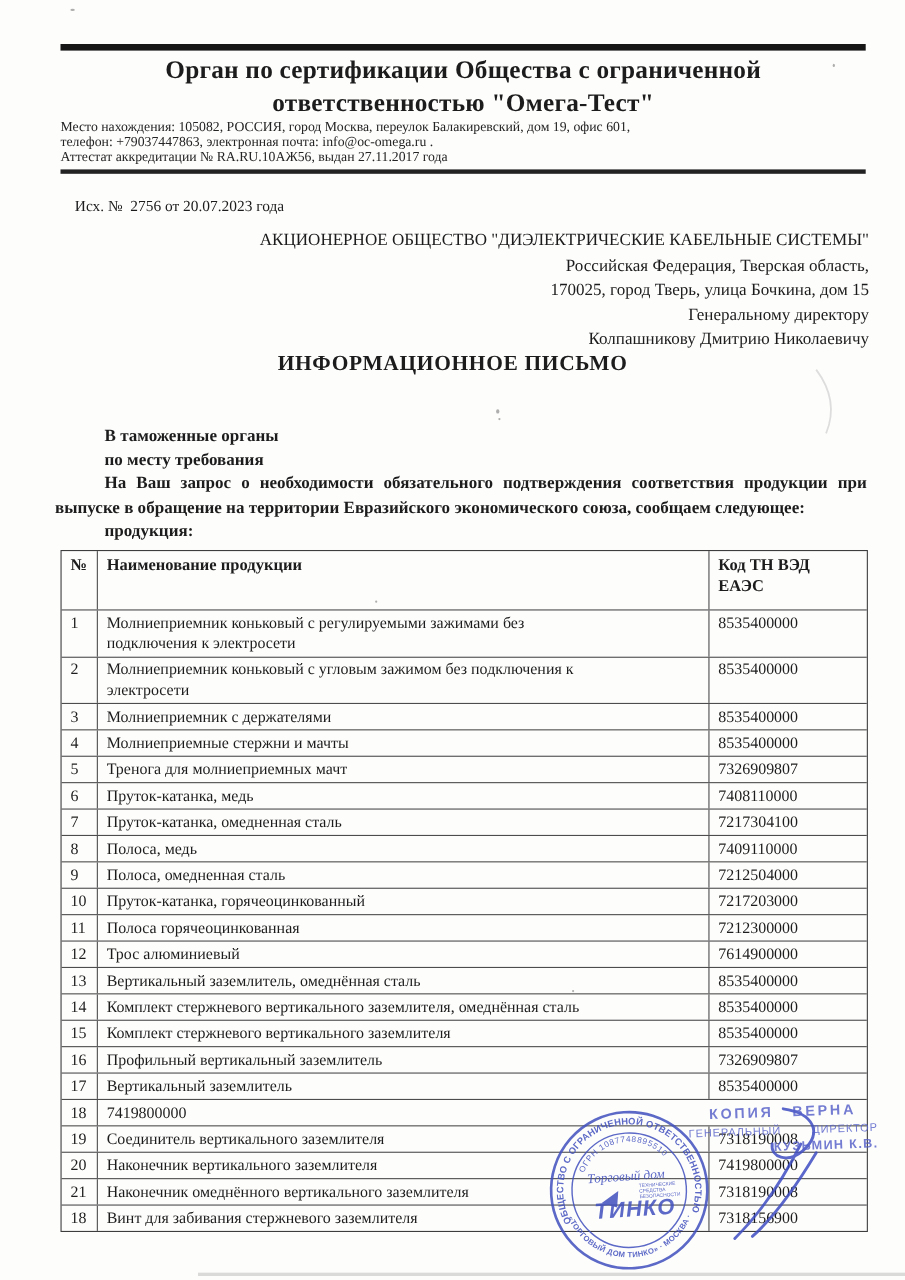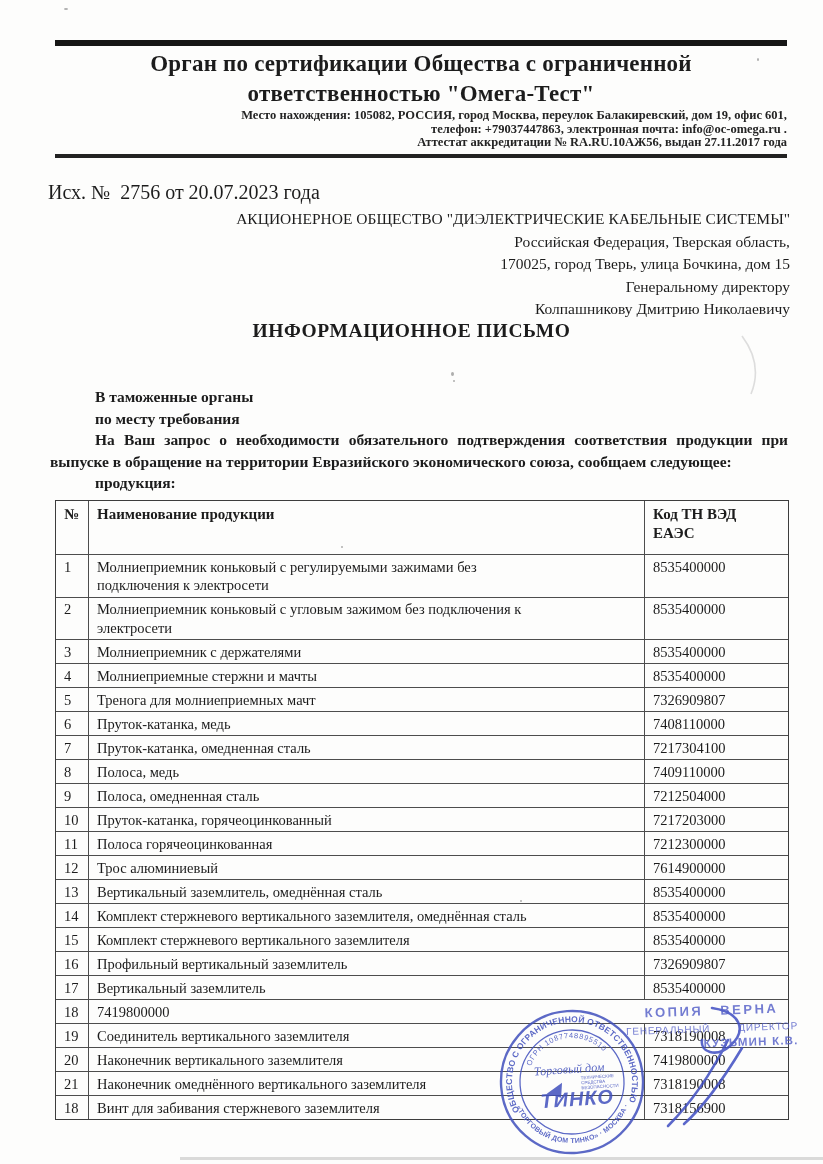--- a/index.html
+++ b/index.html
@@ -7,23 +7,23 @@
     position:relative; width:823px; height:1164px;
     background:#fdfdfc; overflow:hidden;
     font-family:"Liberation Serif", serif; color:#1c1c1c;
   }
   
   .letterhead { position:absolute; left:55px; top:40px; width:732px; }
   .lh-bar { background:#161616; }
   .lh-bar.top { height:6px; }
   .lh-bar.bottom { height:4px; margin-top:4px; background:#222; }
   .lh-title { text-align:center; font-weight:bold; font-size:23px; line-height:30px; margin-top:3px; letter-spacing:0.2px; }
-  .lh-sub { text-align:right; font-size:12.5px; line-height:13.5px; color:#242424;font-weight:bold; }
-  
-  .ref-line { position:absolute; left:48px; top:181px; font-size:20px; white-space:pre;text-align:right; }
+  .lh-sub { text-align:left; font-size:12.5px; line-height:13.5px; color:#242424; }
+  
+  .ref-line { position:absolute; left:68px; top:181px; font-size:14px; white-space:pre;text-align:right; }
   .addressee { position:absolute; right:33px; top:208px; text-align:right; font-size:15.5px; line-height:22.5px; }
   
   .doc-title { position:absolute; left:0; top:320px; width:100%; margin:0; text-align:center;
                font-size:19.5px; font-weight:bold; letter-spacing:0.6px; }
   .letter-body { position:absolute; left:50px; top:386px; width:738px; font-size:15.5px; line-height:21.5px;font-weight:bold; }
   .letter-body .indent { padding-left:45px; }
   .letter-body .para { margin:0; text-align:justify; text-indent:45px; }
   
   .ptable { position:absolute; left:55px; top:500px; width:732px; border:1.5px solid #3d3d3d; font-size:14.5px; }
   .trow { display:grid; grid-template-columns:33px 556px 143px; border-bottom:1px solid #4d4d4d; }

